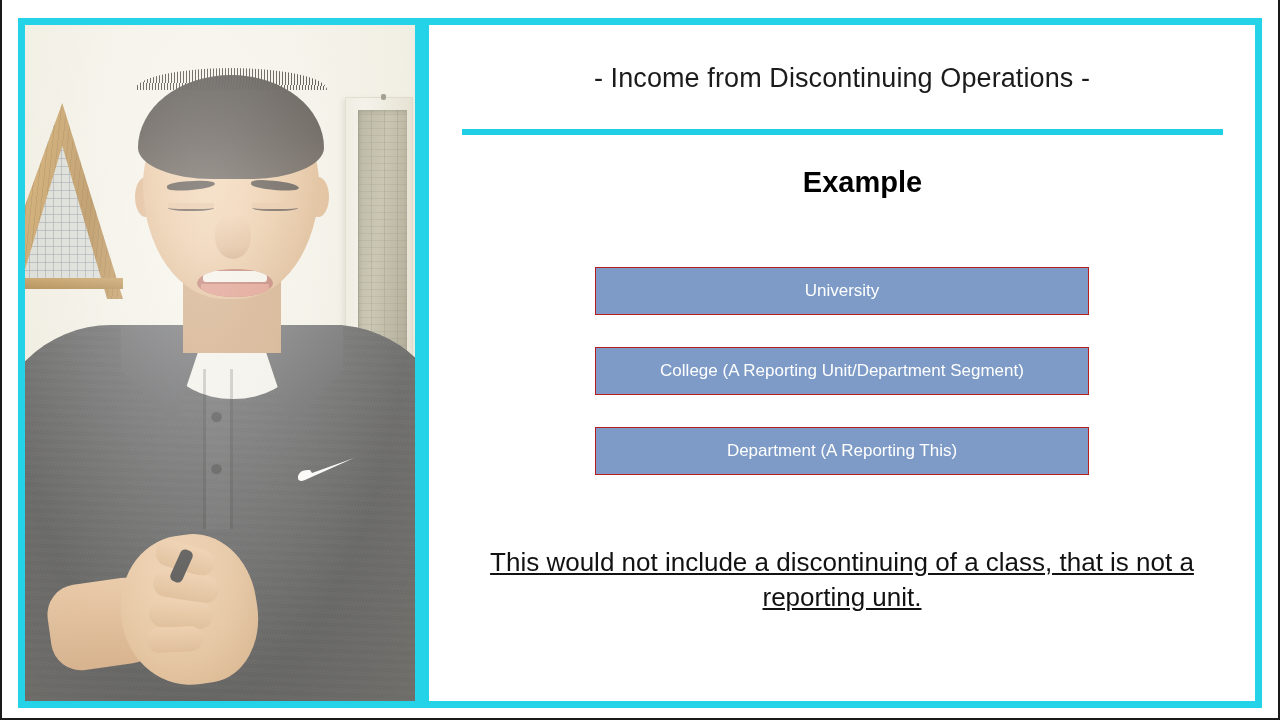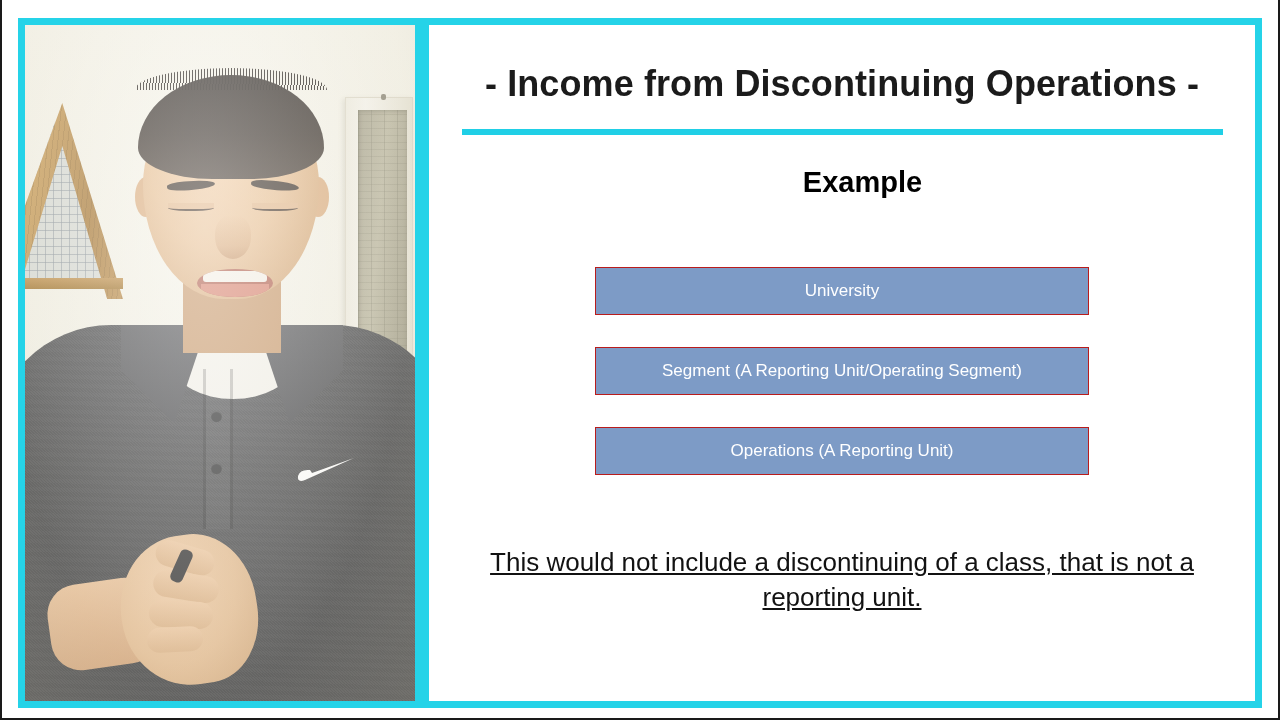--- a/index.html
+++ b/index.html
@@ -303,22 +303,22 @@
     position: absolute;
     inset: 0;
     background: #ffffff;
   }
 
   #slide-title {
     position: absolute;
     left: 0; right: 0;
     top: 38px;
     text-align: center;
-    font-size: 36px;
-    font-weight: 700;
+    font-size: 27px;
+    font-weight: 400;
     color: #1b1b1b;
     letter-spacing: 0.1px;
     white-space: nowrap;
   }
   #title-rule {
     position: absolute;
     left: 33px;
     top: 104px;
     width: 761px;
     height: 6px;
@@ -444,24 +444,24 @@
 
       <div id="slide-title">- Income from Discontinuing Operations -</div>
       <div id="title-rule"></div>
       <div id="example-heading">Example</div>
 
       <div id="hierarchy">
         <div class="hier-row">
           <div class="hier-box">University</div>
         </div>
         <div class="hier-row">
-          <div class="hier-box">Segment (A Reporting Unit/Operating Segment)</div>
+          <div class="hier-box">College (A Reporting Unit/Department Segment)</div>
         </div>
         <div class="hier-row">
-          <div class="hier-box">Operations (A Reporting Unit)</div>
+          <div class="hier-box">Department (A Reporting This)</div>
         </div>
       </div>
 
       <div id="slide-note">This would not include a discontinuing of a class, that is not a reporting unit.</div>
 
     </div>
   </div>
 
 </div>
 

